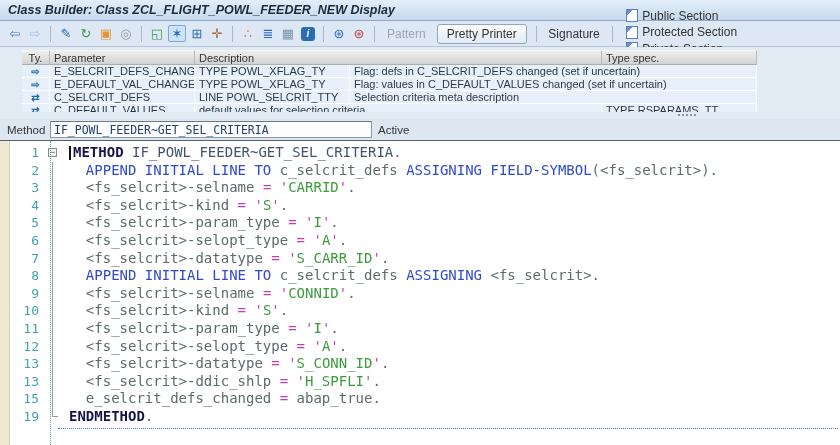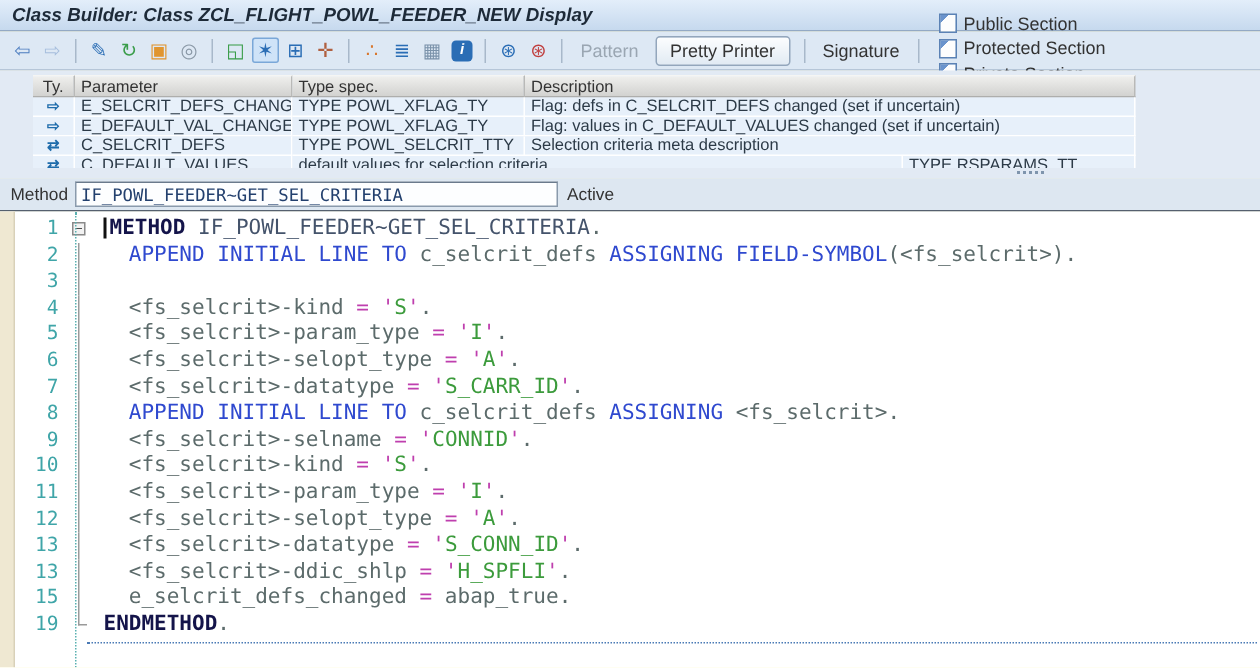--- a/index.html
+++ b/index.html
@@ -1,18 +1,18 @@
 <!DOCTYPE html>
 <html><head>
 <meta charset="utf-8">
 <style>
   * { margin:0; padding:0; box-sizing:border-box; }
   html,body { width:840px; height:445px; overflow:hidden; }
   body { font-family:"Liberation Sans", sans-serif; background:#fff; }
-  #app { position:relative; width:840px; height:445px; background:#fef9c3; overflow:hidden;padding-left:13px; }
+  #app { position:relative; width:840px; height:445px; background:#000000; overflow:hidden;padding-left:13px; }
 
   
   #titlebar { position:absolute; left:0; top:0; width:840px; height:21px;
     background:linear-gradient(#e3eefa,#c6d9ee); border-bottom:1px solid #93a9c4;
     font-size:12.5px; font-weight:bold; font-style:italic; color:#1d2a38;
     line-height:20px; padding-left:8px; }
 
   
   #toolbar { position:absolute; left:0; top:21px; width:840px; height:26px;
     background:#dde8f4; border-bottom:1px solid #b6c6d8; display:flex; align-items:center;
@@ -124,39 +124,39 @@
           <span class="doc-icon"></span>
           <span>Private Section</span>
         </span></span>
   </div>
 
   <div id="table-pane">
     <div id="ptable">
         <div class="trow thead-row">
           <div class="cell c0">Ty.</div>
           <div class="cell c1">Parameter</div>
+          <div class="cell c3">Description</div>
           <div class="cell c2">Type spec.</div>
-          <div class="cell c3">Description</div>
         </div>
         <div class="trow body-row">
           <div class="cell c0"><span class="ty-ic">⇨</span></div>
           <div class="cell c1">E_SELCRIT_DEFS_CHANGED</div>
           <div class="cell c2">TYPE POWL_XFLAG_TY</div>
           <div class="cell c3">Flag: defs in C_SELCRIT_DEFS changed (set if uncertain)</div>
         </div>
         <div class="trow body-row">
           <div class="cell c0"><span class="ty-ic">⇨</span></div>
           <div class="cell c1">E_DEFAULT_VAL_CHANGED</div>
           <div class="cell c2">TYPE POWL_XFLAG_TY</div>
           <div class="cell c3">Flag: values in C_DEFAULT_VALUES changed (set if uncertain)</div>
         </div>
         <div class="trow body-row">
           <div class="cell c0"><span class="ty-ic">⇄</span></div>
           <div class="cell c1">C_SELCRIT_DEFS</div>
-          <div class="cell c2">TYPE POWL_SELCRIT_TTY</div>
+          <div class="cell c2">LINE POWL_SELCRIT_TTY</div>
           <div class="cell c3">Selection criteria meta description</div>
         </div>
         <div class="trow body-row">
           <div class="cell c0"><span class="ty-ic">⇄</span></div>
           <div class="cell c1">C_DEFAULT_VALUES</div>
           <div class="cell c3">default values for selection criteria</div>
           <div class="cell c2">TYPE RSPARAMS_TT</div>
         </div>
       </div>
   </div>
@@ -185,20 +185,21 @@
           <span class="fold">
             <span class="fline"></span>
           </span>
           <span class="code"><span class="t-k" style="color: rgb(47, 73, 207);">  APPEND INITIAL LINE TO</span><span class="t-n" style="color: rgb(92, 107, 107);"> c_selcrit_defs</span><span class="t-k" style="color: rgb(47, 73, 207);"> ASSIGNING FIELD-SYMBOL</span><span class="t-n" style="color: rgb(92, 107, 107);">(&lt;fs_selcrit&gt;).</span></span>
         </div>
         <div class="cl">
           <span class="ln">3</span>
           <span class="fold">
             <span class="fline"></span>
           </span>
+          <span class="code"><span class="t-n" style="color: rgb(92, 107, 107);">  &lt;fs_selcrit&gt;-selname </span><span class="t-o" style="color: rgb(191, 63, 174);">= '</span><span class="t-s" style="color: rgb(60, 155, 60);">CARRID</span><span class="t-o" style="color: rgb(191, 63, 174);">'</span><span class="t-n" style="color: rgb(92, 107, 107);">.</span></span>
         </div>
         <div class="cl">
           <span class="ln">4</span>
           <span class="fold">
             <span class="fline"></span>
           </span>
           <span class="code"><span class="t-n" style="color: rgb(92, 107, 107);">  &lt;fs_selcrit&gt;-kind </span><span class="t-o" style="color: rgb(191, 63, 174);">= '</span><span class="t-s" style="color: rgb(60, 155, 60);">S</span><span class="t-o" style="color: rgb(191, 63, 174);">'</span><span class="t-n" style="color: rgb(92, 107, 107);">.</span></span>
         </div>
         <div class="cl">
           <span class="ln">5</span>

